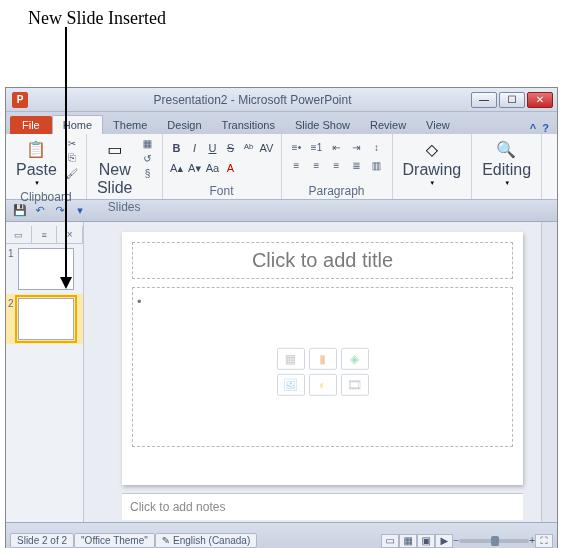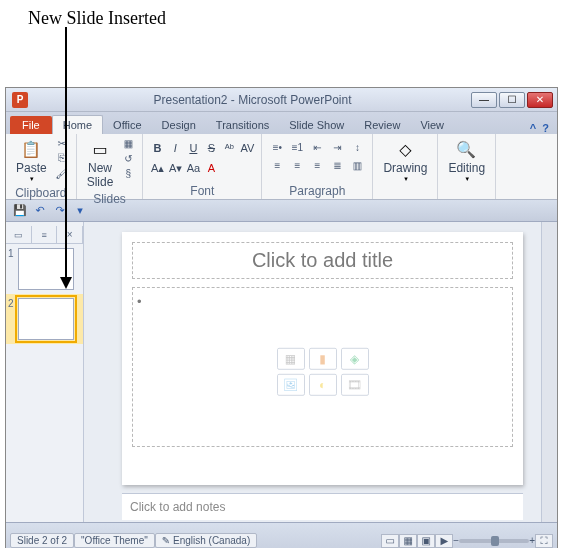--- a/index.html
+++ b/index.html
@@ -19,21 +19,21 @@
   .file-tab { background: #d24726; color: #fff; padding: 3px 12px; font-size: 11px; margin-left: 4px; border-radius: 2px 2px 0 0; }
   .ribbon-tab { padding: 3px 10px; color: #3b4a60; cursor: default; }
   .ribbon-tab.active { background: #f5f6f7; border: 1px solid #b0b8c8; border-bottom: none; border-radius: 2px 2px 0 0; }
   .help-icon { margin-left: auto; margin-right: 8px; color: #2a5db0; font-weight: bold; display: flex; gap: 6px; align-items: center; }
   .ribbon { display: flex; background: #f5f6f7; border-bottom: 1px solid #b0b8c8; height: 66px; }
   .ribbon-group { border-right: 1px solid #d0d4dc; padding: 2px 6px 0 6px; display: flex; flex-direction: column; }
   .group-body { flex: 1; display: flex; align-items: flex-start; gap: 3px; }
   .group-label { text-align: center; font-size: 12px; color: #5a6b85; padding: 1px 0; }
   .big-btn { display: flex; flex-direction: column; align-items: center; justify-content: center; padding: 2px 4px; cursor: default; }
   .big-btn .icn { width: 22px; height: 22px; display: flex; align-items: center; justify-content: center; font-size: 16px; }
-  .big-btn .lbl { font-size: 12px; color: #3b4a60; margin-top: 1px; text-align: center; }
+  .big-btn .lbl { font-size: 16px; color: #3b4a60; margin-top: 1px; text-align: center; }
   .mini-col { display: flex; flex-direction: column; gap: 1px; }
   .mini { width: 16px; height: 14px; display: flex; align-items: center; justify-content: center; font-size: 10px; color: #4a5a73; }
   .font-row { display: flex; gap: 2px; }
   .font-btn { width: 16px; height: 16px; border: 1px solid transparent; display: flex; align-items: center; justify-content: center; font-size: 11px; color: #3b4a60; }
   .para-row { display: flex; gap: 2px; }
   .para-btn { width: 18px; height: 14px; display: flex; align-items: center; justify-content: center; font-size: 10px; color: #4a5a73; }
   .qat { display: flex; align-items: center; gap: 4px; height: 22px; background: linear-gradient(#d7dfec,#c5cddd); border-bottom: 1px solid #a0aac0; padding: 0 6px; }
   .qat .q { width: 16px; height: 16px; display: flex; align-items: center; justify-content: center; font-size: 11px; color: #2a5db0; }
   .workspace { display: flex; height: 300px; background: #e9edf3; }
   .slide-panel { width: 78px; background: #eef1f6; border-right: 1px solid #c0c8d8; padding-top: 4px; }
@@ -81,21 +81,21 @@
     <div class="win-btns">
       <div class="win-btn">—</div>
       <div class="win-btn">☐</div>
       <div class="win-btn close">✕</div>
     </div>
   </div>
 
   <div class="tab-row">
     <div class="file-tab">File</div>
     <div class="ribbon-tab active">Home</div>
-    <div class="ribbon-tab">Office</div>
+    <div class="ribbon-tab">Theme</div>
     <div class="ribbon-tab">Design</div>
     <div class="ribbon-tab">Transitions</div>
     <div class="ribbon-tab">Slide Show</div>
     <div class="ribbon-tab">Review</div>
     <div class="ribbon-tab">View</div>
     <div class="help-icon">
       <span>^</span>
       <span>?</span>
     </div>
   </div>

